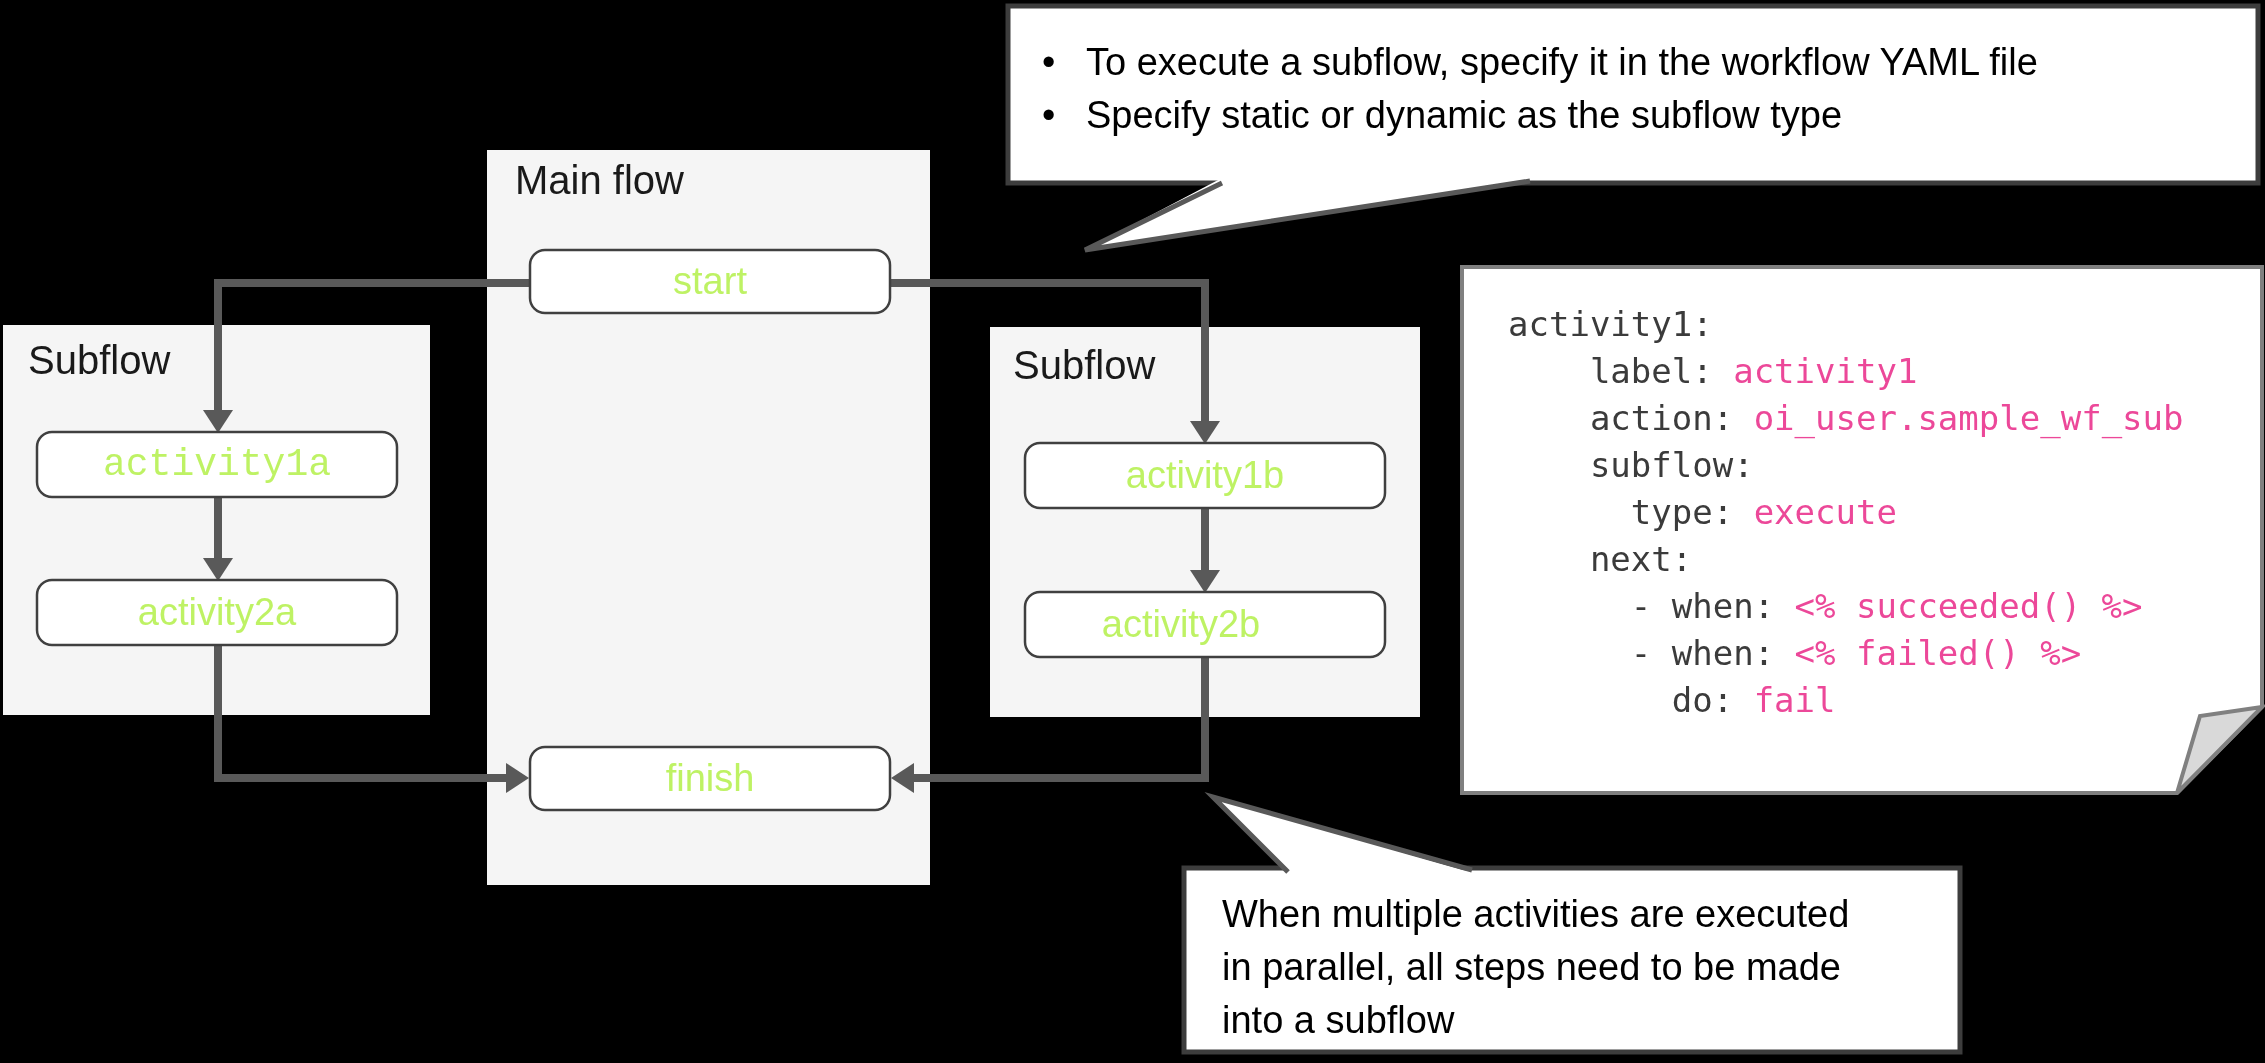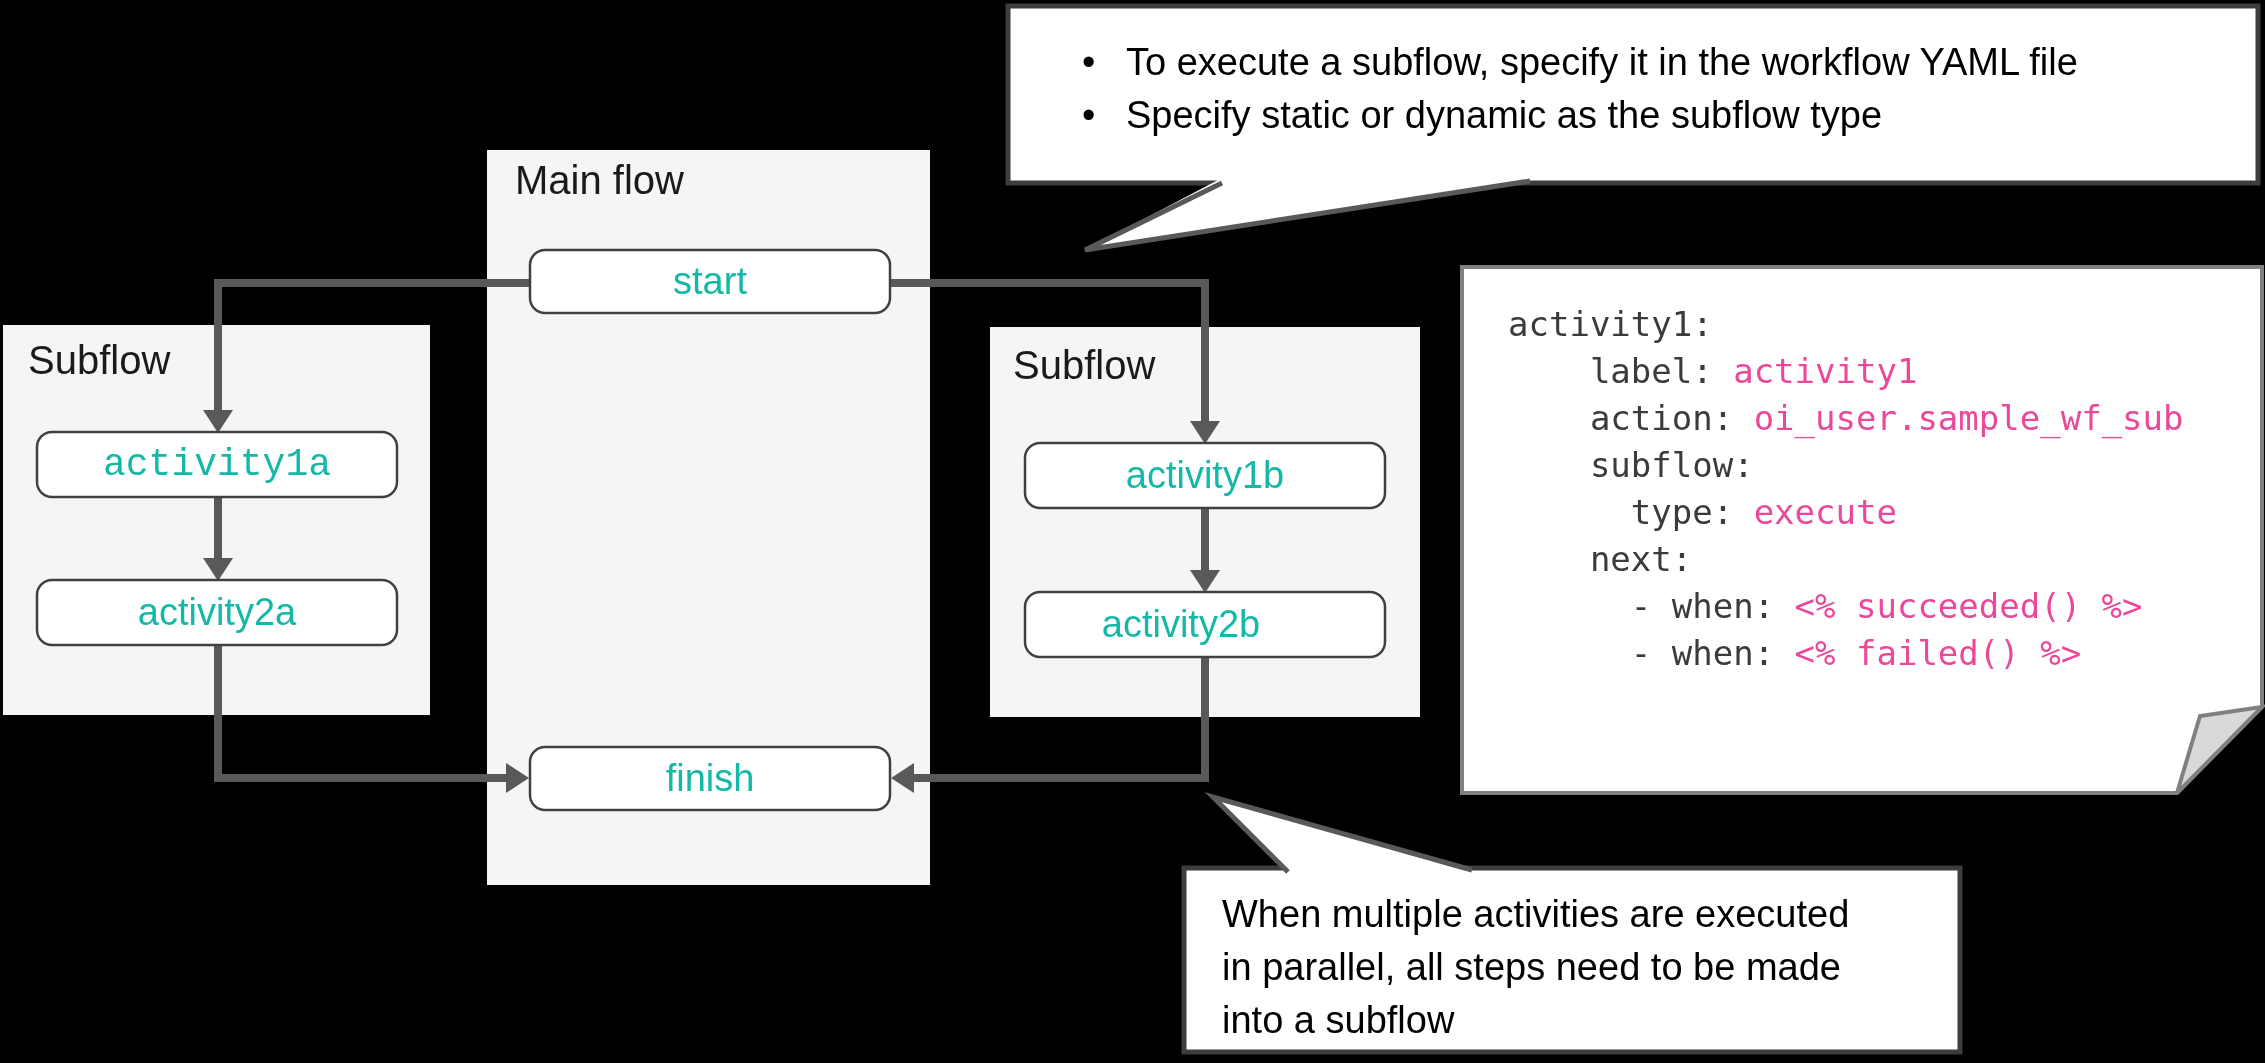--- a/index.html
+++ b/index.html
@@ -8,21 +8,21 @@
     width:2265px;height:1063px;
     background:#000;
     font-family:"Liberation Sans", sans-serif;
     overflow:hidden;
   }
   .layer-svg{position:absolute;left:0;top:0;width:2265px;height:1063px;}
   .txt{position:absolute;color:#111;}
   .panel-title{font-size:40px;color:#1a1a1a;}
   .node-label{
     position:absolute;display:flex;align-items:center;justify-content:center;
-    font-size:38px;color:#14b8a6;
+    font-size:38px;color:#bef264;
   }
   .callout-line{font-size:38px;line-height:53px;color:#000;white-space:nowrap;}
   .bullet{display:inline-block;width:44px;text-align:left;}
   .code-block{
     position:absolute;left:1508px;top:301px;
     font-family:"DejaVu Sans Mono", monospace;
     font-size:34px;line-height:47px;
   }
   .code-line{white-space:pre;}
   .ck{color:#3b3b3b;white-space:pre;}
@@ -87,35 +87,36 @@
   <div class="txt panel-title" style="left:28px;top:338px;">Subflow</div>
   <div class="txt panel-title" style="left:1013px;top:343px;">Subflow</div>
 
   <div class="node-label" style="left:530px;top:250px;width:360px;height:63px;">start</div>
   <div class="node-label" style="left:530px;top:747px;width:360px;height:63px;">finish</div>
   <div class="node-label" style="left:37px;top:432px;width:360px;height:65px;font-family:Liberation Mono, monospace;">activity1a</div>
   <div class="node-label" style="left:37px;top:580px;width:360px;height:65px;">activity2a</div>
   <div class="node-label" style="left:1025px;top:443px;width:360px;height:65px;">activity1b</div>
   <div class="node-label" style="left:1025px;top:592px;width:312px;height:65px;">activity2b</div>
 
-  <div class="txt" style="left:1082px;top:36px;">
+  <div class="txt" style="left:1042px;top:36px;">
     <div class="callout-line"><span class="bullet">•</span><span>To execute a subflow, specify it in the workflow YAML file</span></div>
     <div class="callout-line"><span class="bullet">•</span><span>Specify static or dynamic as the subflow type</span></div>
   </div>
 
   <div class="txt" style="left:1222px;top:888px;">
     <div class="callout-line">When multiple activities are executed</div>
     <div class="callout-line">in parallel, all steps need to be made</div>
     <div class="callout-line">into a subflow</div>
   </div>
 
   <div class="code-block">
     <div class="code-line"><span class="ck">activity1:</span><span class="cv"></span></div>
     <div class="code-line"><span class="ck">    label: </span><span class="cv">activity1</span></div>
     <div class="code-line"><span class="ck">    action: </span><span class="cv">oi_user.sample_wf_sub</span></div>
     <div class="code-line"><span class="ck">    subflow:</span><span class="cv"></span></div>
     <div class="code-line"><span class="ck">      type: </span><span class="cv">execute</span></div>
     <div class="code-line"><span class="ck">    next:</span><span class="cv"></span></div>
     <div class="code-line"><span class="ck">      - when: </span><span class="cv">&lt;% succeeded() %&gt;</span></div>
     <div class="code-line"><span class="ck">      - when: </span><span class="cv">&lt;% failed() %&gt;</span></div>
+    <div class="code-line"><span class="ck">        do: </span><span class="cv">fail</span></div>
   </div>
 
 </div>
 
 </body></html>

